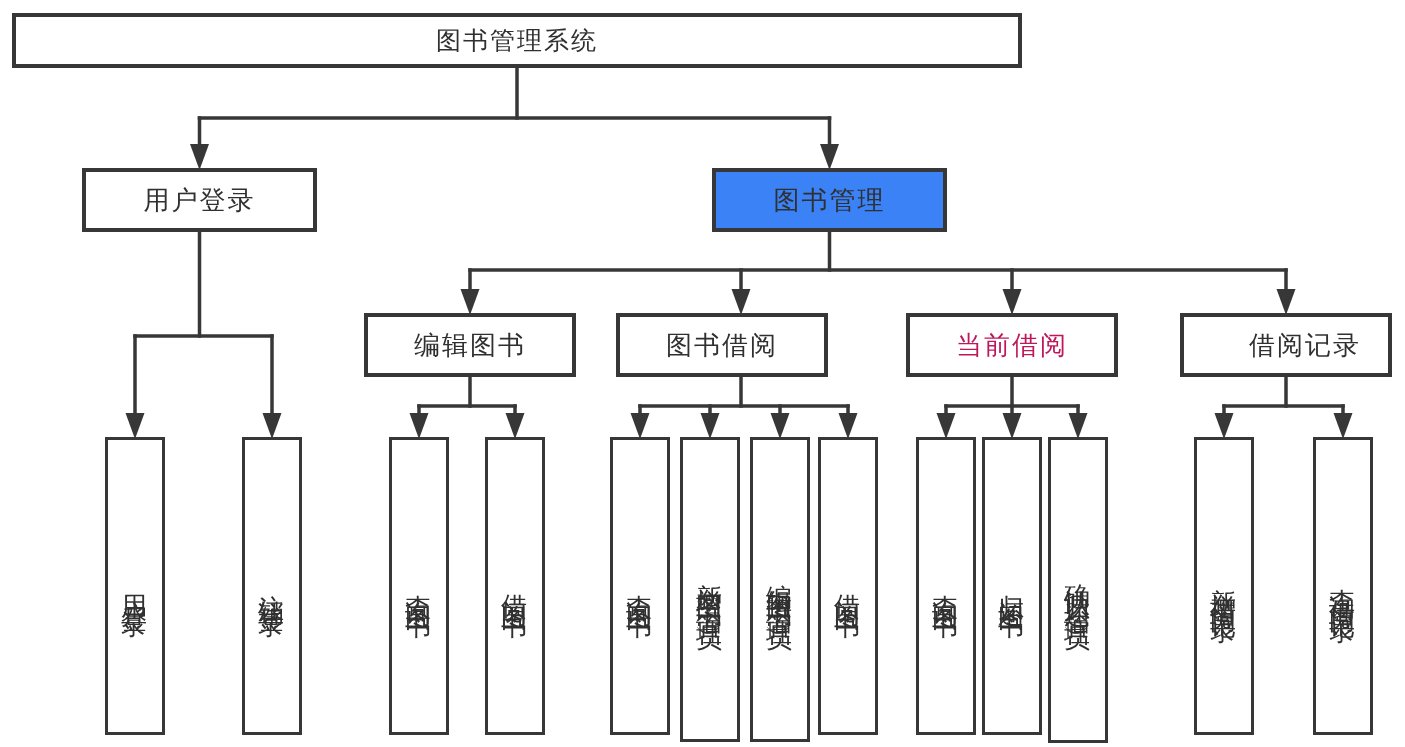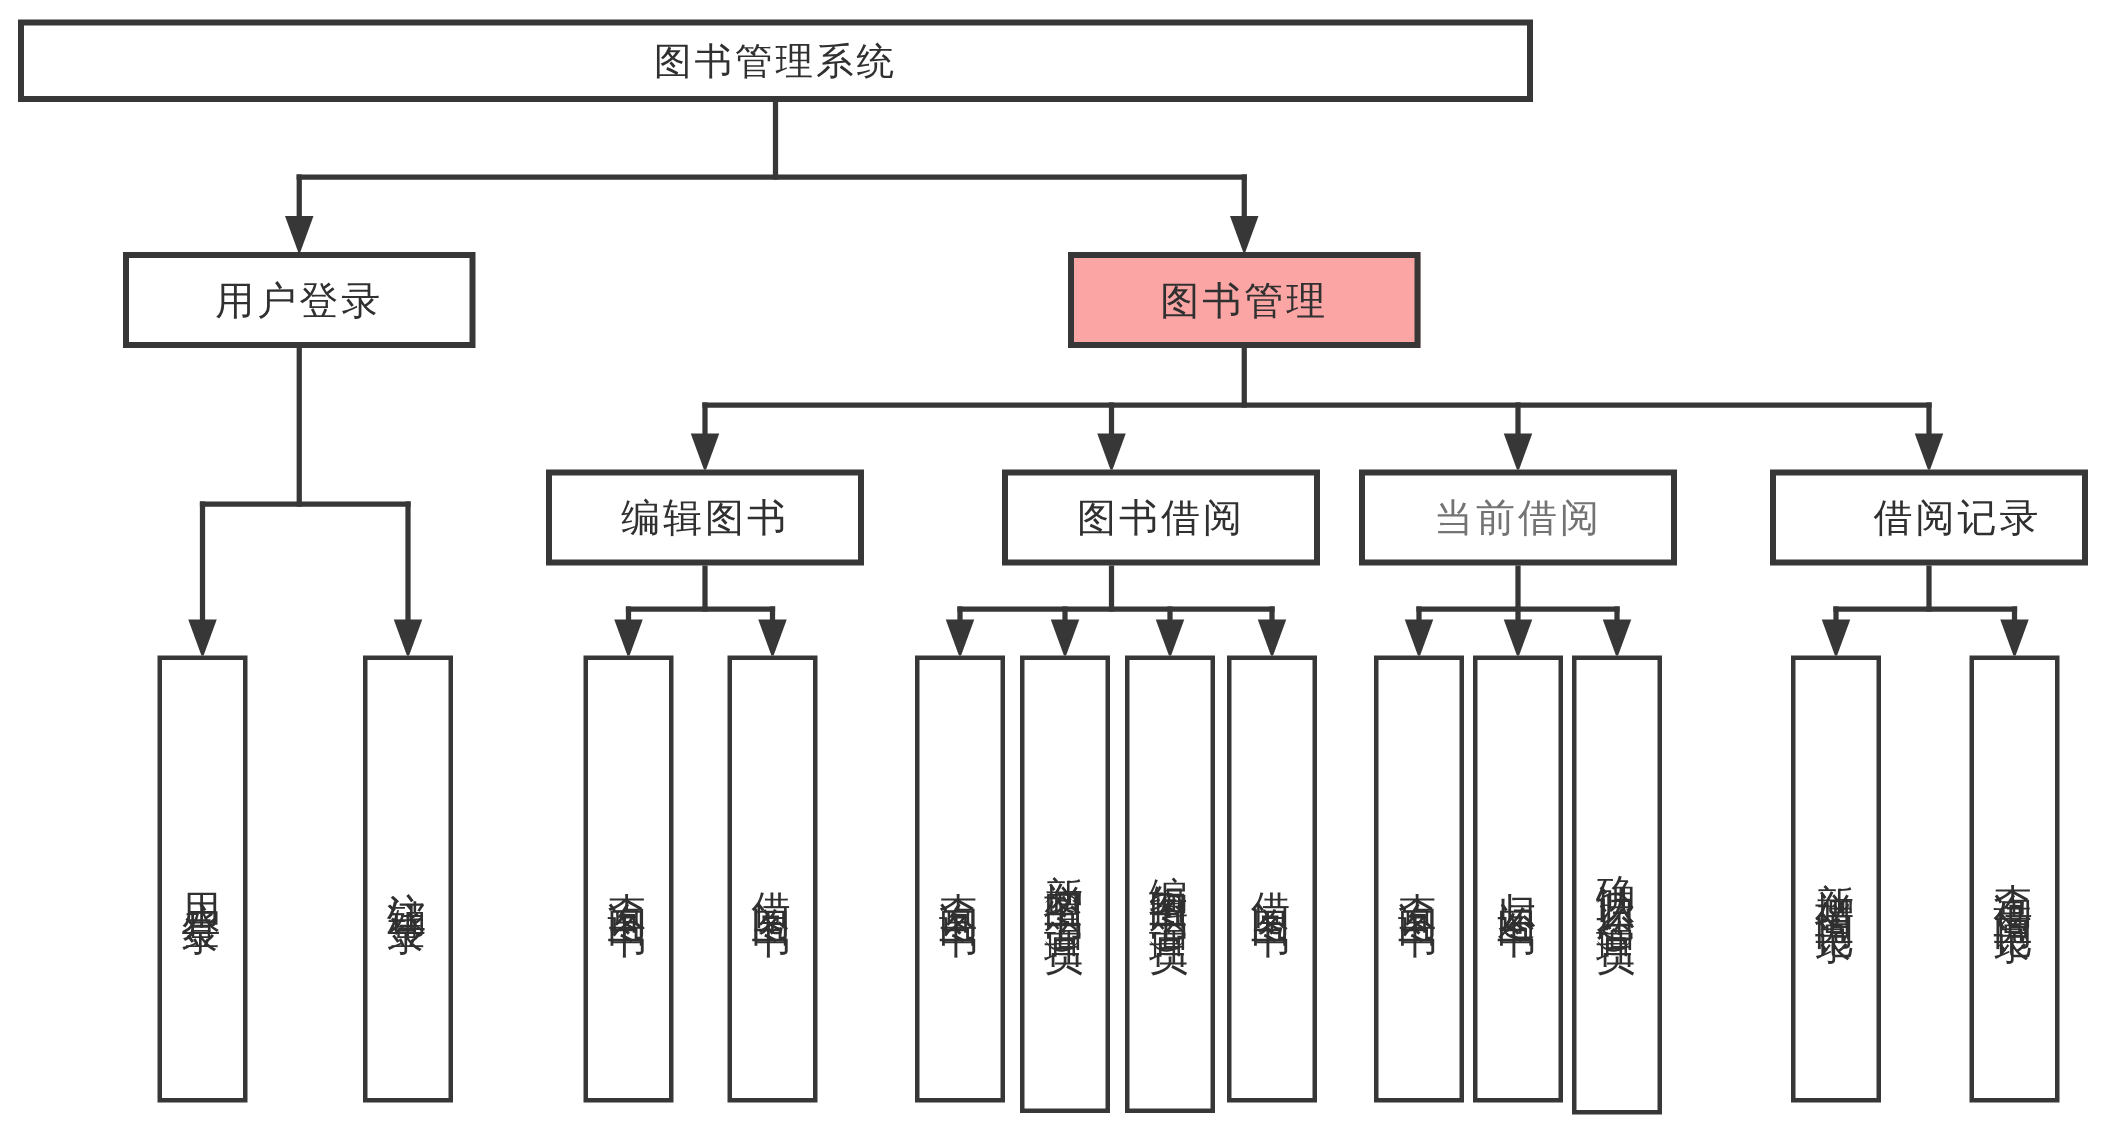--- a/index.html
+++ b/index.html
@@ -103,24 +103,24 @@
       <line x1="1286" y1="377" x2="1286" y2="406" stroke="#373737" stroke-width="3.5" stroke-linecap="square"></line>
       <line x1="1224" y1="406" x2="1343" y2="406" stroke="#373737" stroke-width="3.5" stroke-linecap="square"></line>
       <line x1="1224" y1="406" x2="1224" y2="415" stroke="#373737" stroke-width="3.5" stroke-linecap="square"></line>
       <polygon points="1214.5,413 1233.5,413 1224,439" fill="#373737"></polygon>
       <line x1="1343" y1="406" x2="1343" y2="415" stroke="#373737" stroke-width="3.5" stroke-linecap="square"></line>
       <polygon points="1333.5,413 1352.5,413 1343,439" fill="#373737"></polygon>
     </svg>
   <div id="nodes">
       <div class="box h root-box" style="left: 12px; top: 13px; width: 1010px; height: 55px; border-color: rgb(55, 55, 55); background: rgb(255, 255, 255); color: rgb(48, 48, 48);">图书管理系统</div>
       <div class="box h" style="left: 82px; top: 168px; width: 235px; height: 64px; border-color: rgb(55, 55, 55); background: rgb(255, 255, 255); color: rgb(48, 48, 48);">用户登录</div>
-      <div class="box h" style="left: 712px; top: 168px; width: 235px; height: 64px; border-color: rgb(55, 55, 55); background: #fca5a5; color: rgb(48, 48, 48);">图书管理</div>
+      <div class="box h" style="left: 712px; top: 168px; width: 235px; height: 64px; border-color: rgb(55, 55, 55); background: #3b82f6; color: rgb(48, 48, 48);">图书管理</div>
       <div class="box h" style="left: 364px; top: 313px; width: 212px; height: 64px; border-color: rgb(55, 55, 55); background: rgb(255, 255, 255); color: rgb(48, 48, 48);">编辑图书</div>
-      <div class="box h" style="left: 668px; top: 313px; width: 212px; height: 64px; border-color: rgb(55, 55, 55); background: rgb(255, 255, 255); color: rgb(48, 48, 48);">图书借阅</div>
-      <div class="box h" style="left: 906px; top: 313px; width: 212px; height: 64px; border-color: rgb(55, 55, 55); background: rgb(255, 255, 255); color: #737373; text-align: right;">当前借阅</div>
+      <div class="box h" style="left: 616px; top: 313px; width: 212px; height: 64px; border-color: rgb(55, 55, 55); background: rgb(255, 255, 255); color: rgb(48, 48, 48);">图书借阅</div>
+      <div class="box h" style="left: 906px; top: 313px; width: 212px; height: 64px; border-color: rgb(55, 55, 55); background: rgb(255, 255, 255); color: #be185d; text-align: right;">当前借阅</div>
       <div class="box h" style="left: 1180px; top: 313px; width: 212px; height: 64px; border-color: rgb(55, 55, 55); background: rgb(255, 255, 255); color: rgb(48, 48, 48); padding-left: 38px;">借阅记录</div>
       <div class="box v" style="left: 105px; top: 437px; width: 60px; height: 298px; border-color: rgb(55, 55, 55); background: rgb(255, 255, 255); color: rgb(48, 48, 48);">用户登录</div>
       <div class="box v" style="left: 242px; top: 437px; width: 60px; height: 298px; border-color: rgb(55, 55, 55); background: rgb(255, 255, 255); color: rgb(48, 48, 48);">注销登录</div>
       <div class="box v" style="left: 389px; top: 437px; width: 60px; height: 298px; border-color: rgb(55, 55, 55); background: rgb(255, 255, 255); color: rgb(48, 48, 48);">查询图书</div>
       <div class="box v" style="left: 485px; top: 437px; width: 60px; height: 298px; border-color: rgb(55, 55, 55); background: rgb(255, 255, 255); color: rgb(48, 48, 48);">借阅图书</div>
       <div class="box v" style="left: 610px; top: 437px; width: 60px; height: 298px; border-color: rgb(55, 55, 55); background: rgb(255, 255, 255); color: rgb(48, 48, 48);">查询图书</div>
       <div class="box v" style="left: 680px; top: 437px; width: 60px; height: 305px; border-color: rgb(55, 55, 55); background: rgb(255, 255, 255); color: rgb(48, 48, 48);">新增图书（管理员）</div>
       <div class="box v" style="left: 750px; top: 437px; width: 60px; height: 305px; border-color: rgb(55, 55, 55); background: rgb(255, 255, 255); color: rgb(48, 48, 48);">编辑图书（管理员）</div>
       <div class="box v" style="left: 818px; top: 437px; width: 60px; height: 298px; border-color: rgb(55, 55, 55); background: rgb(255, 255, 255); color: rgb(48, 48, 48);">借阅图书</div>
       <div class="box v" style="left: 916px; top: 437px; width: 60px; height: 298px; border-color: rgb(55, 55, 55); background: rgb(255, 255, 255); color: rgb(48, 48, 48);">查询图书</div>

